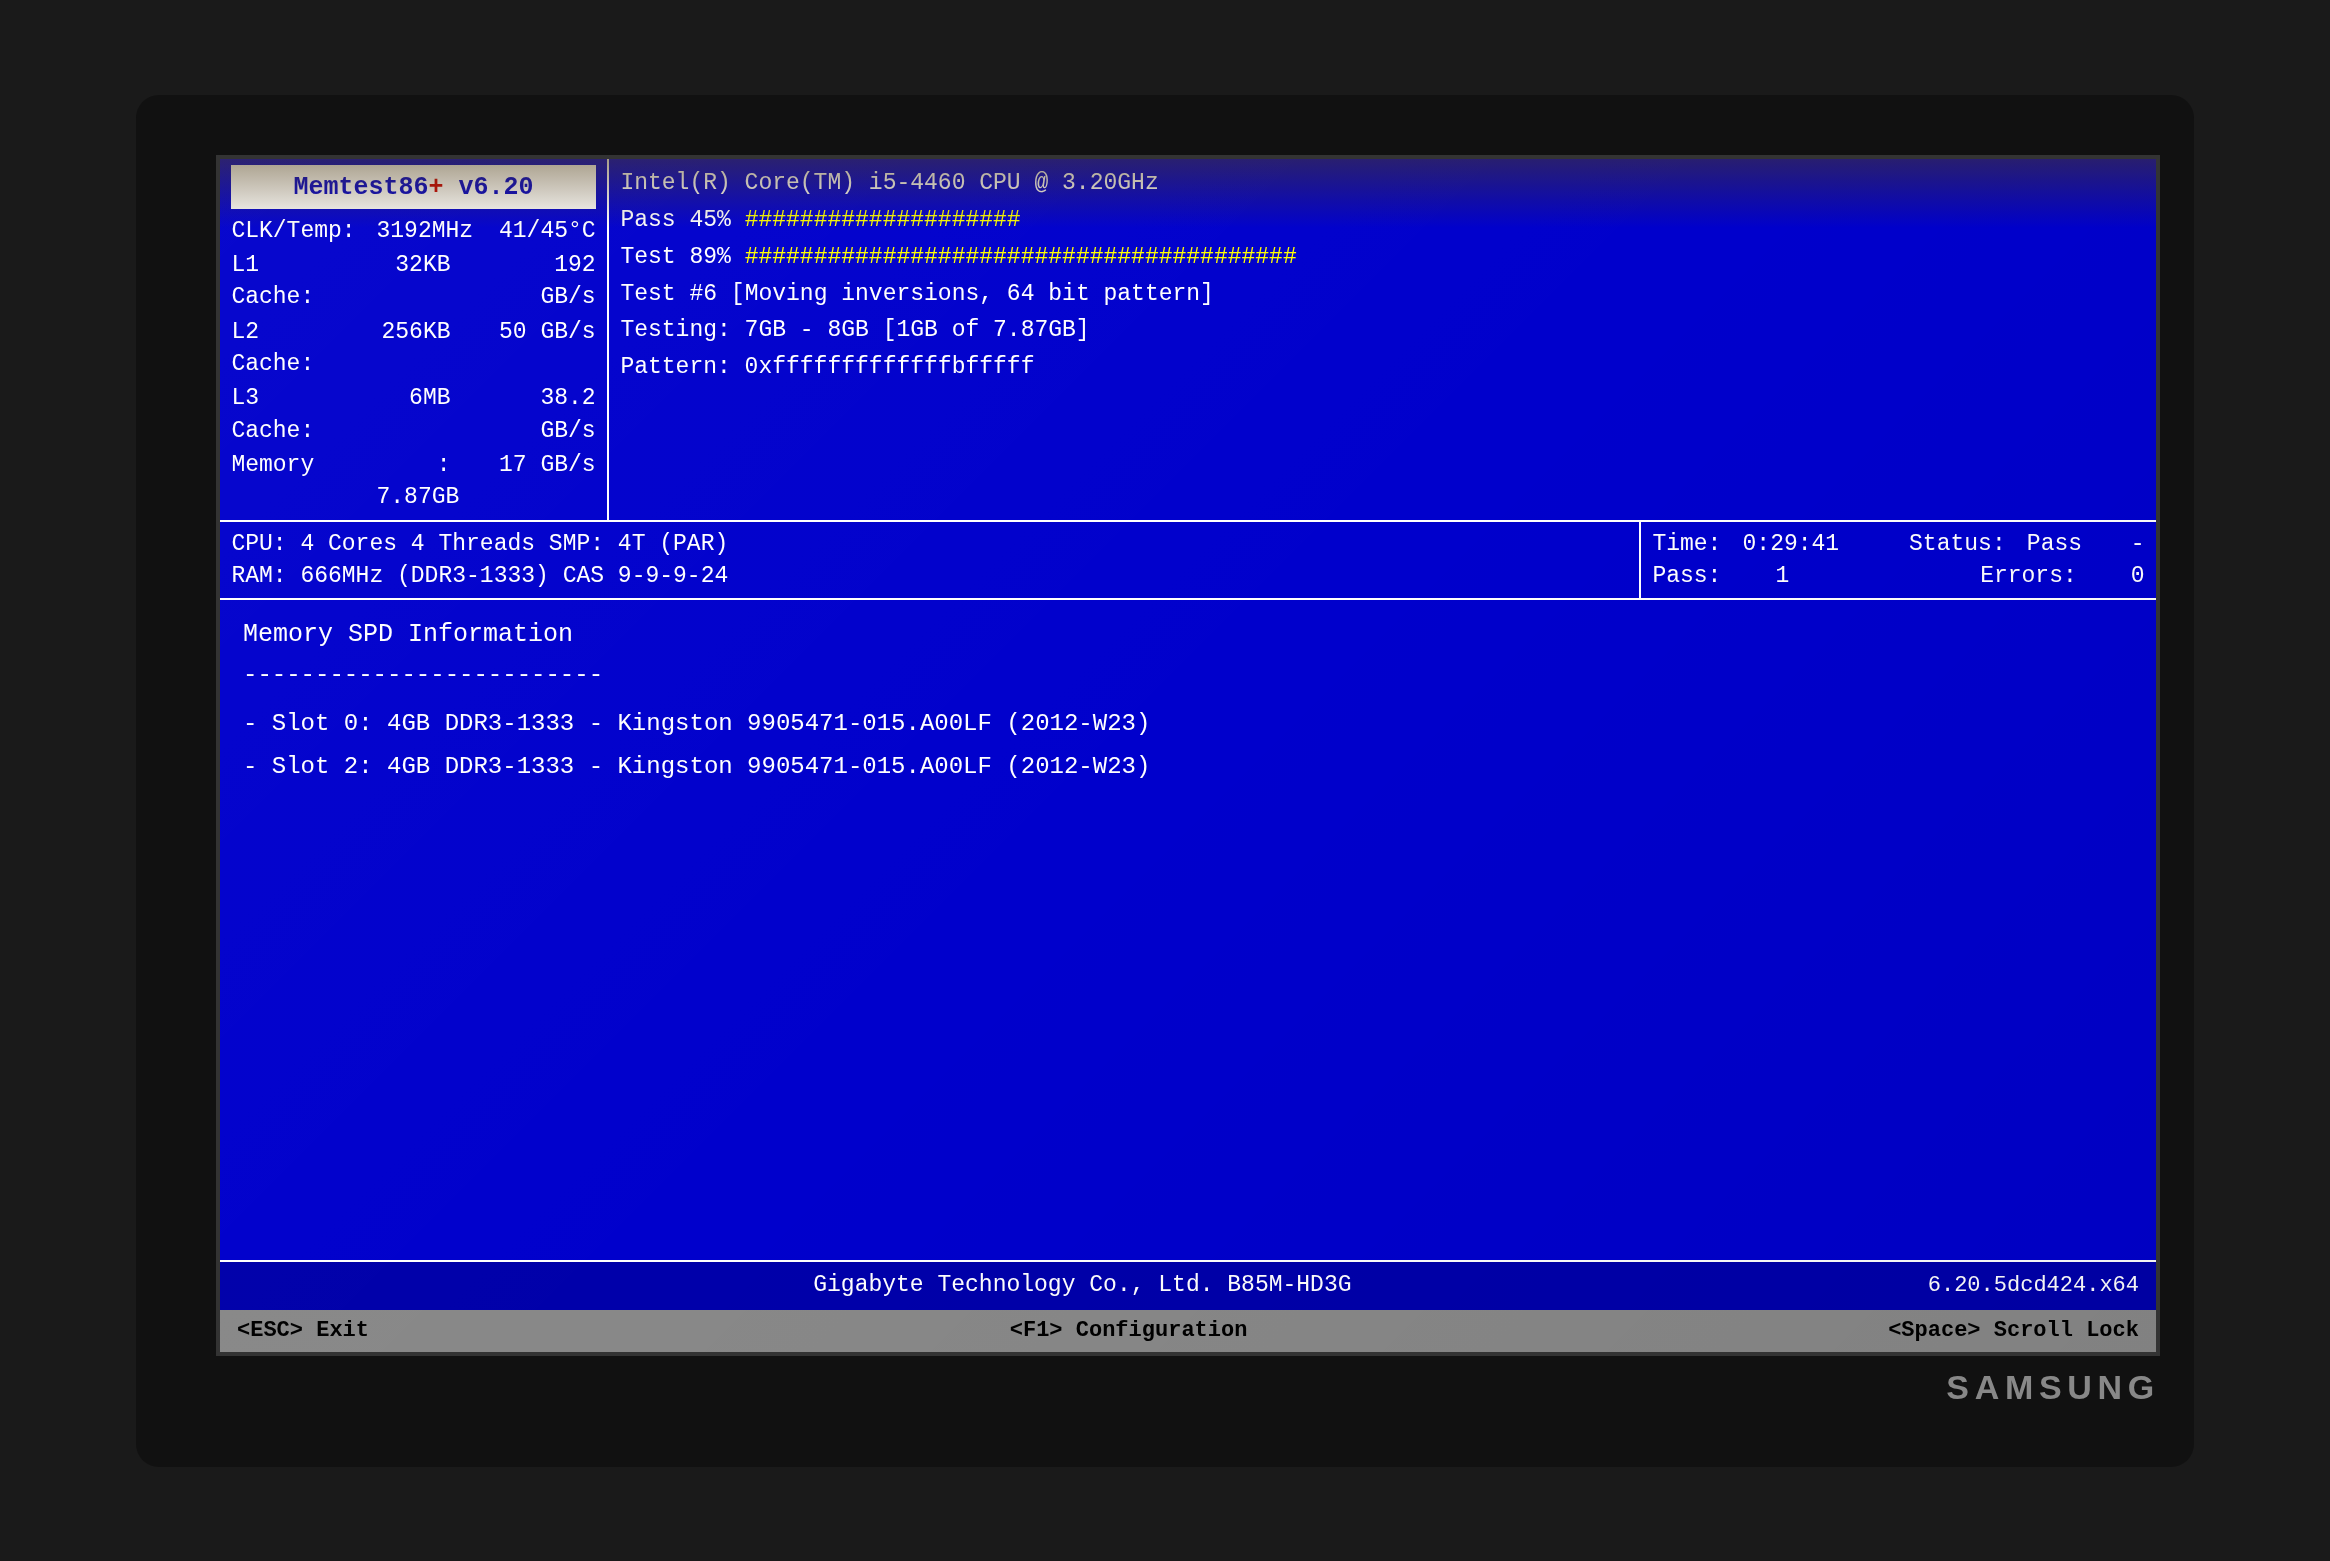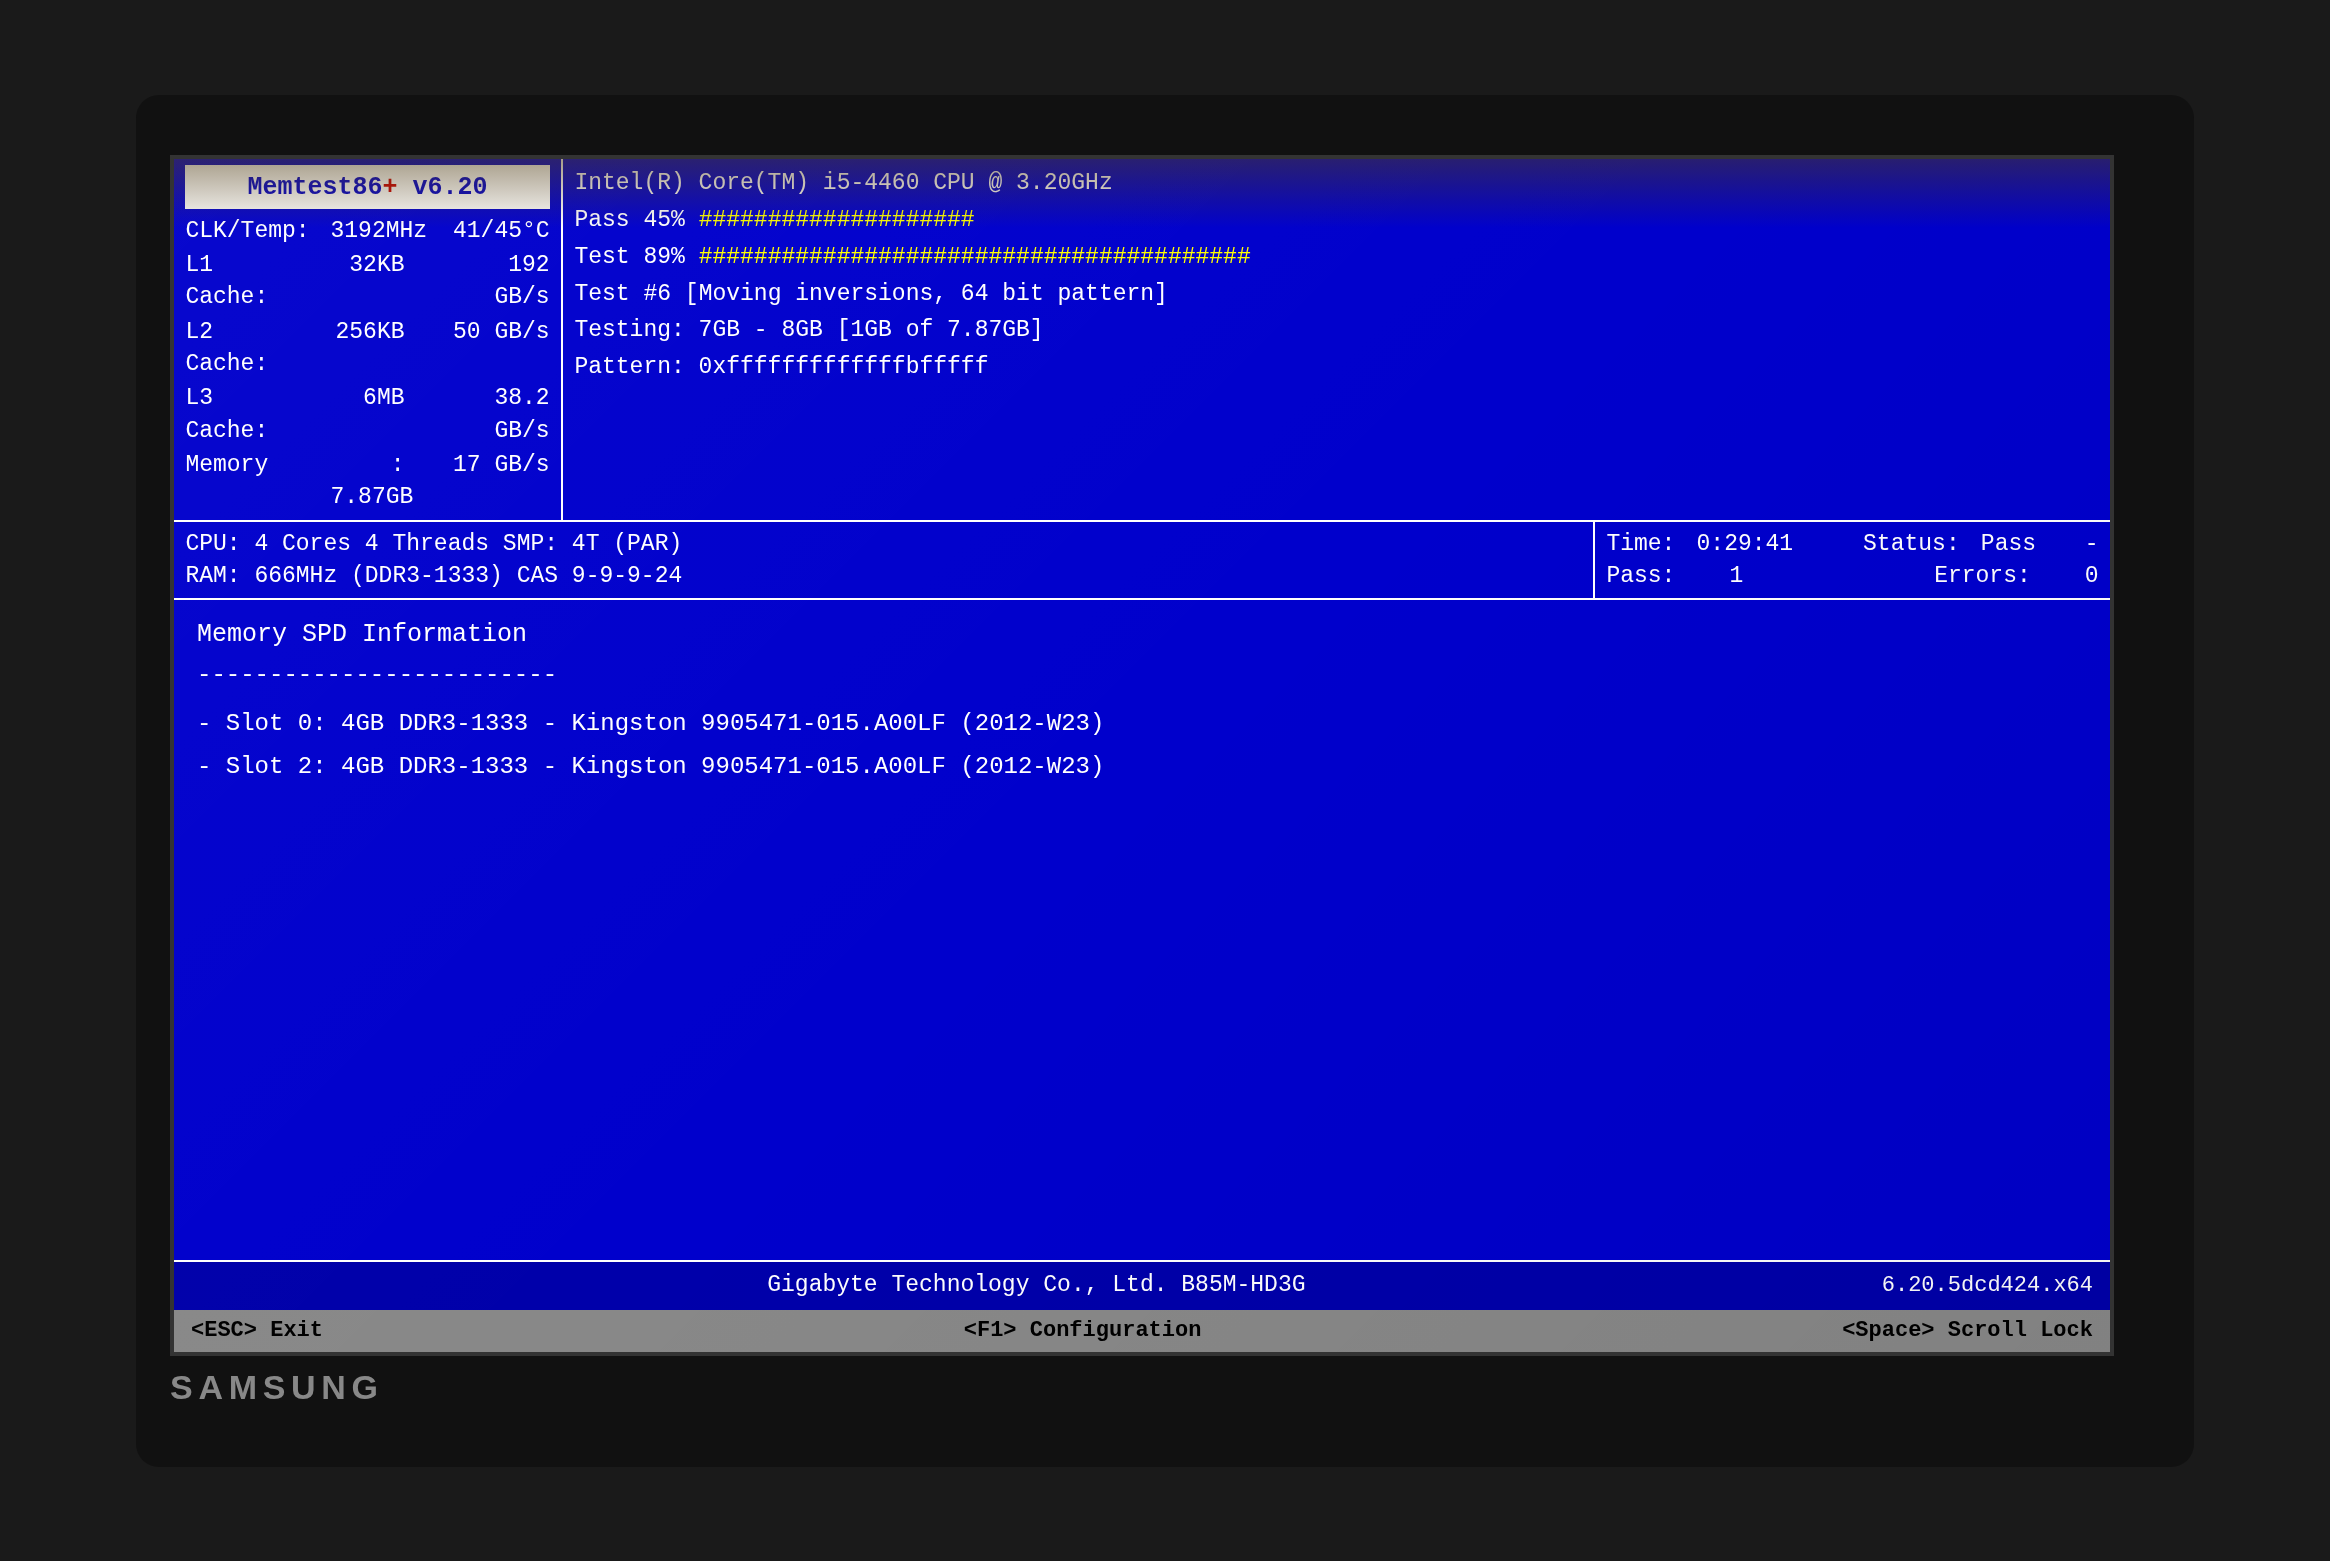--- a/index.html
+++ b/index.html
@@ -13,21 +13,21 @@
       font-family: 'Courier New', Courier, monospace;
     }
 
     .monitor-outer {
       width: 2058px;
       height: 1372px;
       background: #111;
       border-radius: 23px;
       display: flex;
       flex-direction: column;
-      align-items: flex-start;
+      align-items: flex-end;
       justify-content: center;
       padding: 34px;
       position: relative;
     }
 
     .screen-area {
       width: 1944px;
       height: 1201px;
       background: #1a1a2e;
       position: relative;

